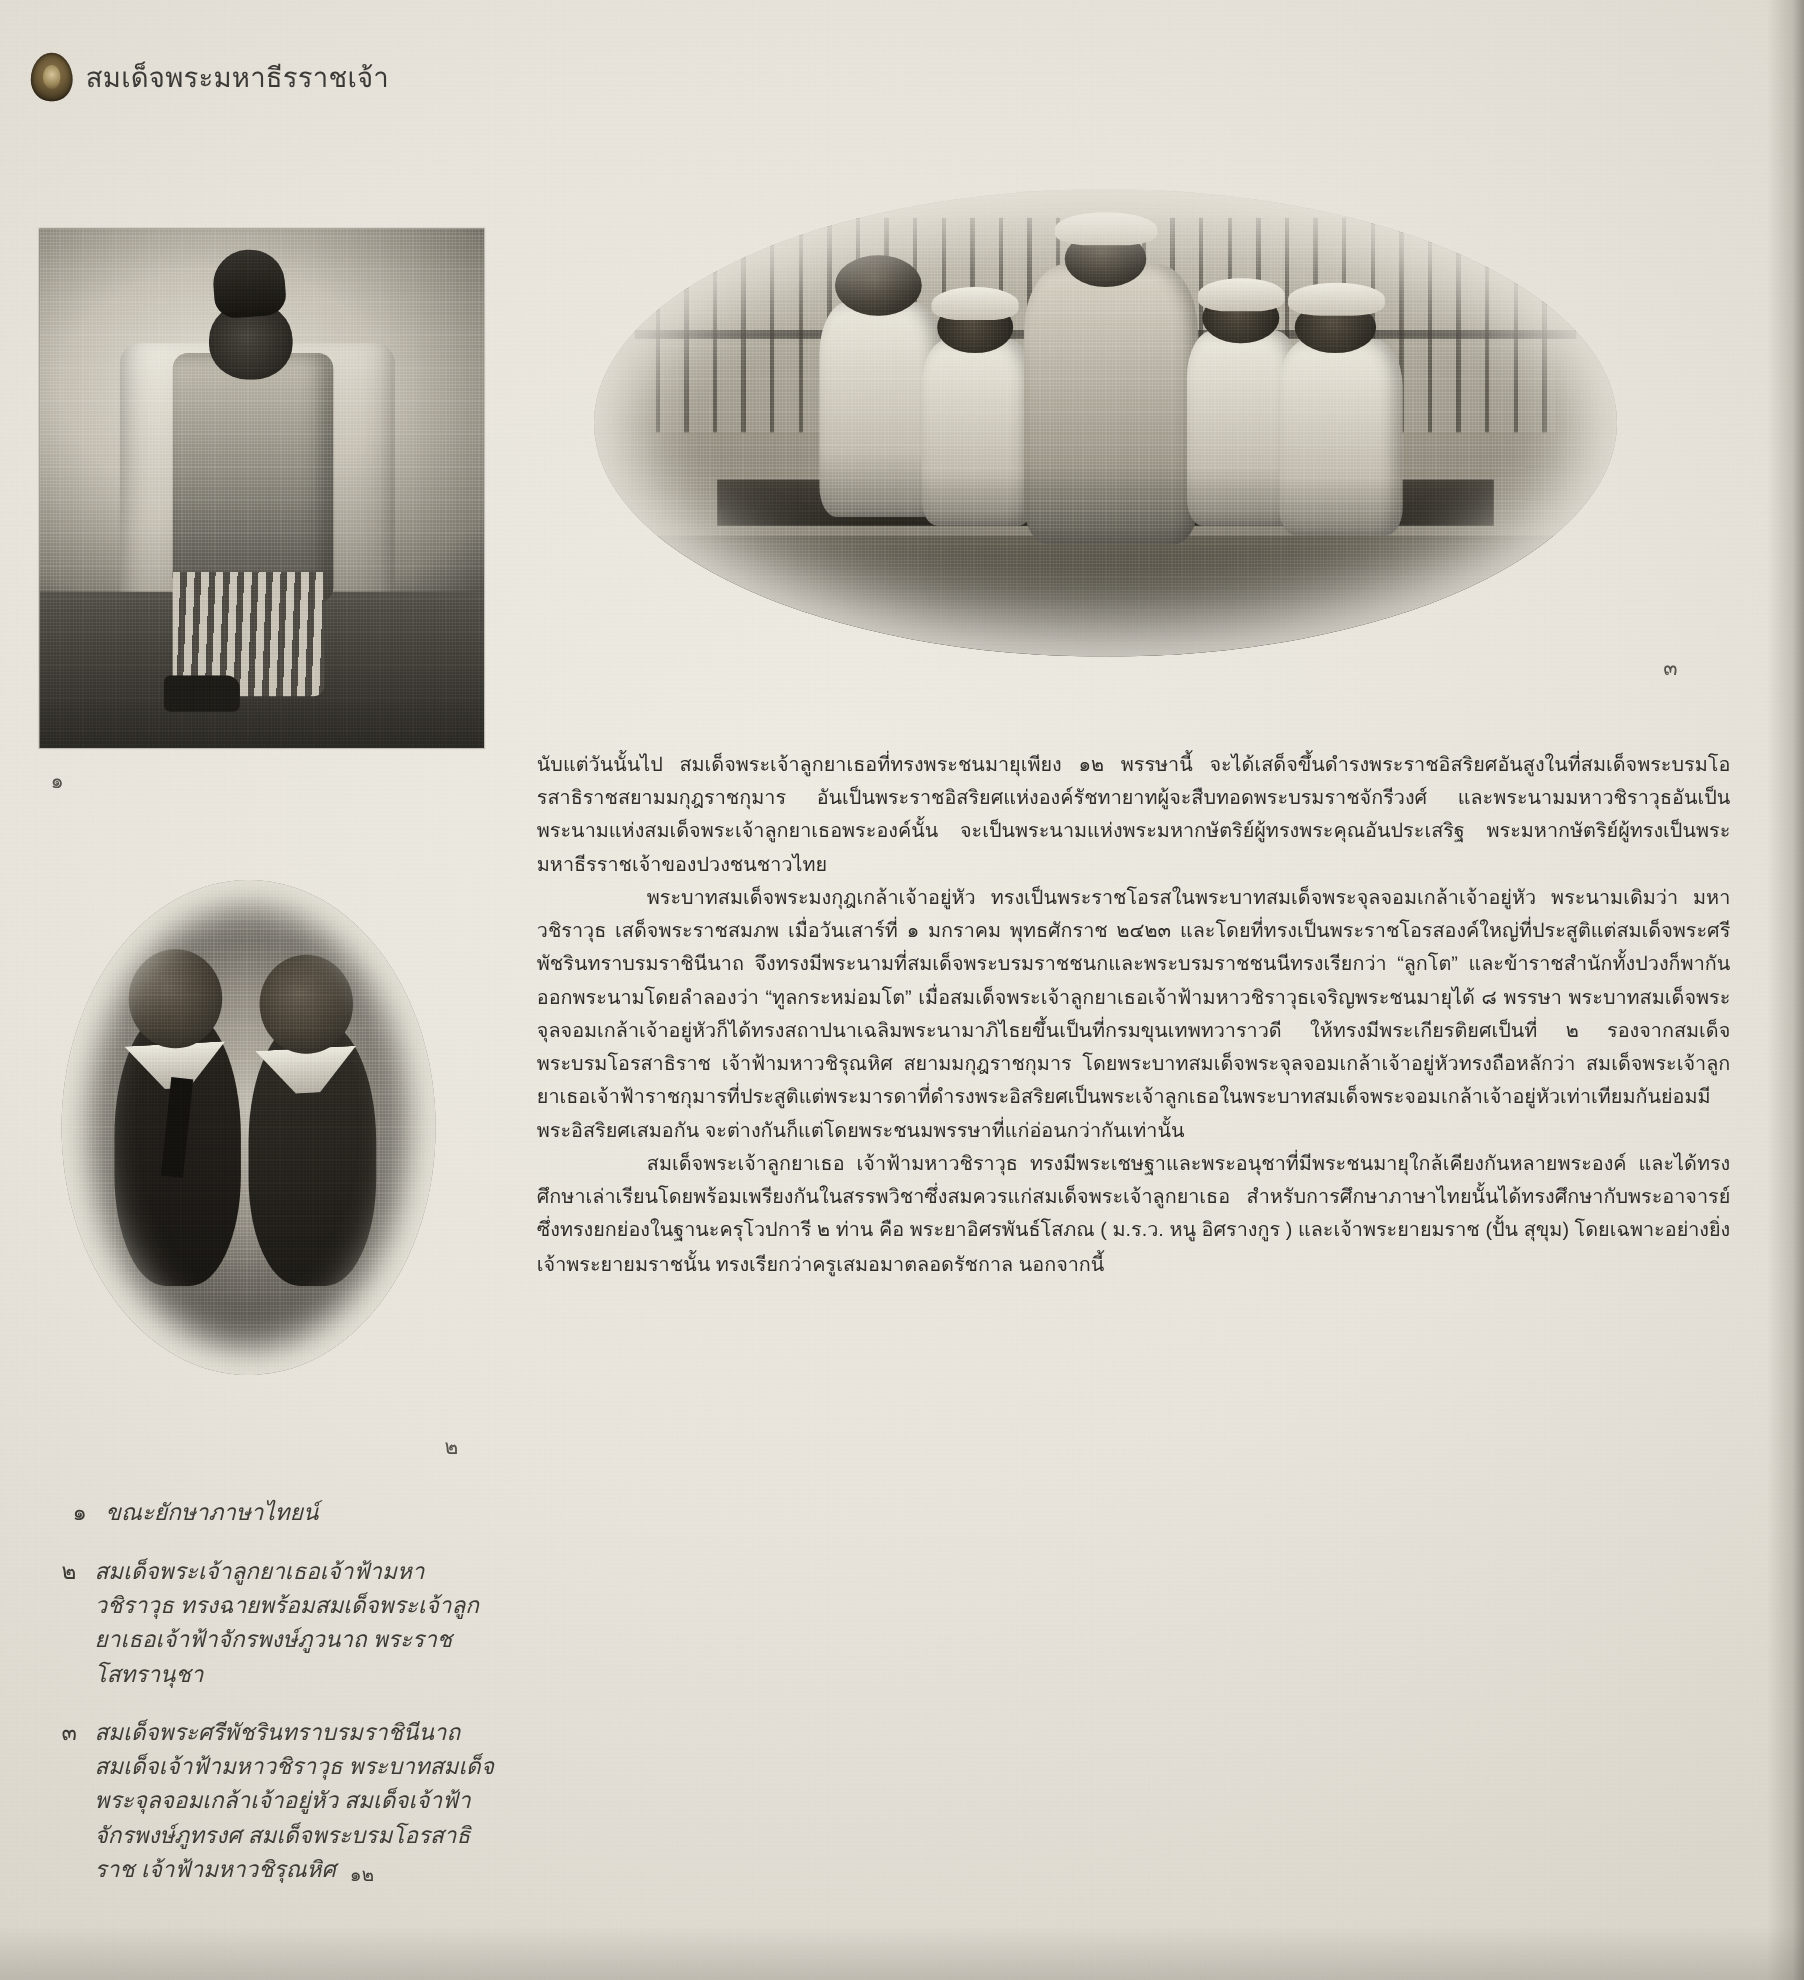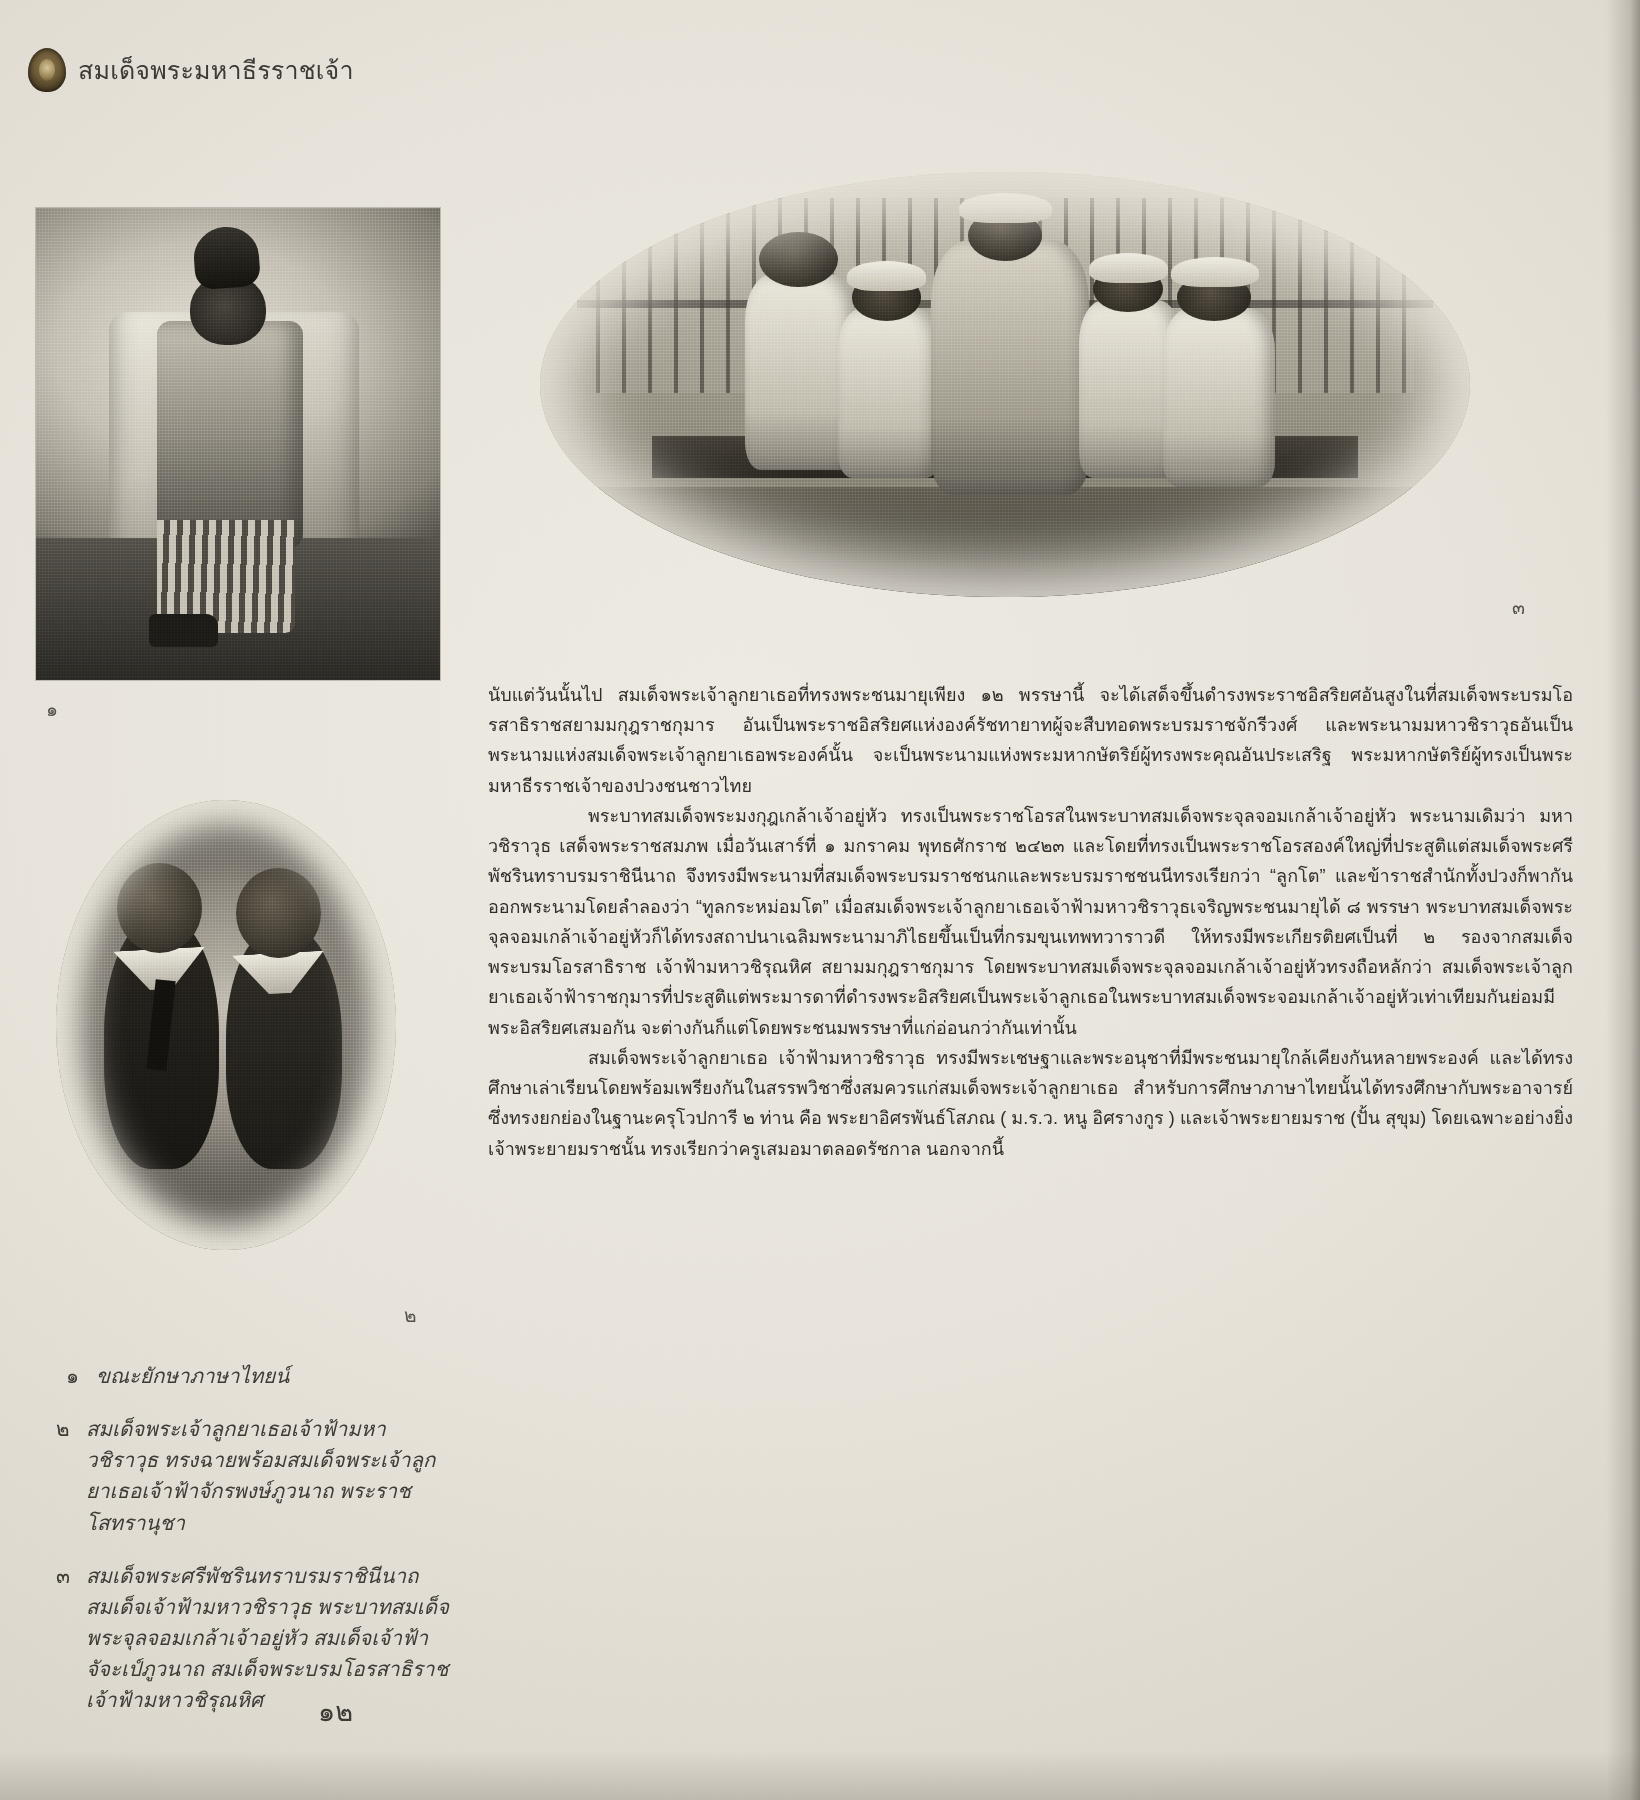--- a/index.html
+++ b/index.html
@@ -280,21 +280,21 @@
   .cap-text {
     flex: 1 1 auto;
     font-style: italic;
   }
   #cap1 { margin-left: 10px; }
 
   #folio {
     position: absolute;
     left: 318px;
     top: 1690px;
-    font-size: 27px;
+    font-size: 17px;
     color: #3d3b36;
   }
 
   
   #body {
     position: absolute;
     left: 488px;
     top: 680px;
     width: 1085px;
     font-size: 18px;
@@ -377,21 +377,21 @@
     <div class="cap-item" id="cap1">
       <div class="cap-num">๑</div>
       <div class="cap-text">ขณะยักษาภาษาไทยน์</div>
     </div>
     <div class="cap-item">
       <div class="cap-num">๒</div>
       <div class="cap-text">สมเด็จพระเจ้าลูกยาเธอเจ้าฟ้ามหาวชิราวุธ ทรงฉายพร้อมสมเด็จพระเจ้าลูกยาเธอเจ้าฟ้าจักรพงษ์ภูวนาถ พระราชโสทรานุชา</div>
     </div>
     <div class="cap-item">
       <div class="cap-num">๓</div>
-      <div class="cap-text">สมเด็จพระศรีพัชรินทราบรมราชินีนาถ สมเด็จเจ้าฟ้ามหาวชิราวุธ พระบาทสมเด็จพระจุลจอมเกล้าเจ้าอยู่หัว สมเด็จเจ้าฟ้าจัจะเป์ภูวนาถ สมเด็จพระบรมโอรสาธิราช เจ้าฟ้ามหาวชิรุณหิศ</div>
+      <div class="cap-text">สมเด็จพระศรีพัชรินทราบรมราชินีนาถ สมเด็จเจ้าฟ้ามหาวชิราวุธ พระบาทสมเด็จพระจุลจอมเกล้าเจ้าอยู่หัว สมเด็จเจ้าฟ้าจักรพงษ์ภูทรงศ สมเด็จพระบรมโอรสาธิราช เจ้าฟ้ามหาวชิรุณหิศ</div>
     </div>
   </div>
 
   <div id="folio">๑๒</div>
 
   <div id="body">
     <p>นับแต่วันนั้นไป สมเด็จพระเจ้าลูกยาเธอที่ทรงพระชนมายุเพียง ๑๒ พรรษานี้ จะได้เสด็จขึ้นดำรงพระราชอิสริยศอันสูงในที่สมเด็จพระบรมโอรสาธิราชสยามมกุฎราชกุมาร อันเป็นพระราชอิสริยศแห่งองค์รัชทายาทผู้จะสืบทอดพระบรมราชจักรีวงศ์ และพระนามมหาวชิราวุธอันเป็นพระนามแห่งสมเด็จพระเจ้าลูกยาเธอพระองค์นั้น จะเป็นพระนามแห่งพระมหากษัตริย์ผู้ทรงพระคุณอันประเสริฐ พระมหากษัตริย์ผู้ทรงเป็นพระมหาธีรราชเจ้าของปวงชนชาวไทย</p>
     <p class="indent">พระบาทสมเด็จพระมงกุฎเกล้าเจ้าอยู่หัว ทรงเป็นพระราชโอรสในพระบาทสมเด็จพระจุลจอมเกล้าเจ้าอยู่หัว พระนามเดิมว่า มหาวชิราวุธ เสด็จพระราชสมภพ เมื่อวันเสาร์ที่ ๑ มกราคม พุทธศักราช ๒๔๒๓ และโดยที่ทรงเป็นพระราชโอรสองค์ใหญ่ที่ประสูติแต่สมเด็จพระศรีพัชรินทราบรมราชินีนาถ จึงทรงมีพระนามที่สมเด็จพระบรมราชชนกและพระบรมราชชนนีทรงเรียกว่า “ลูกโต” และข้าราชสำนักทั้งปวงก็พากันออกพระนามโดยลำลองว่า “ทูลกระหม่อมโต” เมื่อสมเด็จพระเจ้าลูกยาเธอเจ้าฟ้ามหาวชิราวุธเจริญพระชนมายุได้ ๘ พรรษา พระบาทสมเด็จพระจุลจอมเกล้าเจ้าอยู่หัวก็ได้ทรงสถาปนาเฉลิมพระนามาภิไธยขึ้นเป็นที่กรมขุนเทพทวาราวดี ให้ทรงมีพระเกียรติยศเป็นที่ ๒ รองจากสมเด็จพระบรมโอรสาธิราช เจ้าฟ้ามหาวชิรุณหิศ สยามมกุฎราชกุมาร โดยพระบาทสมเด็จพระจุลจอมเกล้าเจ้าอยู่หัวทรงถือหลักว่า สมเด็จพระเจ้าลูกยาเธอเจ้าฟ้าราชกุมารที่ประสูติแต่พระมารดาที่ดำรงพระอิสริยศเป็นพระเจ้าลูกเธอในพระบาทสมเด็จพระจอมเกล้าเจ้าอยู่หัวเท่าเทียมกันย่อมมีพระอิสริยศเสมอกัน จะต่างกันก็แต่โดยพระชนมพรรษาที่แก่อ่อนกว่ากันเท่านั้น</p>
     <p class="indent">สมเด็จพระเจ้าลูกยาเธอ เจ้าฟ้ามหาวชิราวุธ ทรงมีพระเชษฐาและพระอนุชาที่มีพระชนมายุใกล้เคียงกันหลายพระองค์ และได้ทรงศึกษาเล่าเรียนโดยพร้อมเพรียงกันในสรรพวิชาซึ่งสมควรแก่สมเด็จพระเจ้าลูกยาเธอ สำหรับการศึกษาภาษาไทยนั้นได้ทรงศึกษากับพระอาจารย์ ซึ่งทรงยกย่องในฐานะครุโวปการี ๒ ท่าน คือ พระยาอิศรพันธ์โสภณ ( ม.ร.ว. หนู อิศรางกูร ) และเจ้าพระยายมราช (ปั้น สุขุม) โดยเฉพาะอย่างยิ่งเจ้าพระยายมราชนั้น ทรงเรียกว่าครูเสมอมาตลอดรัชกาล นอกจากนี้</p>
   </div>

